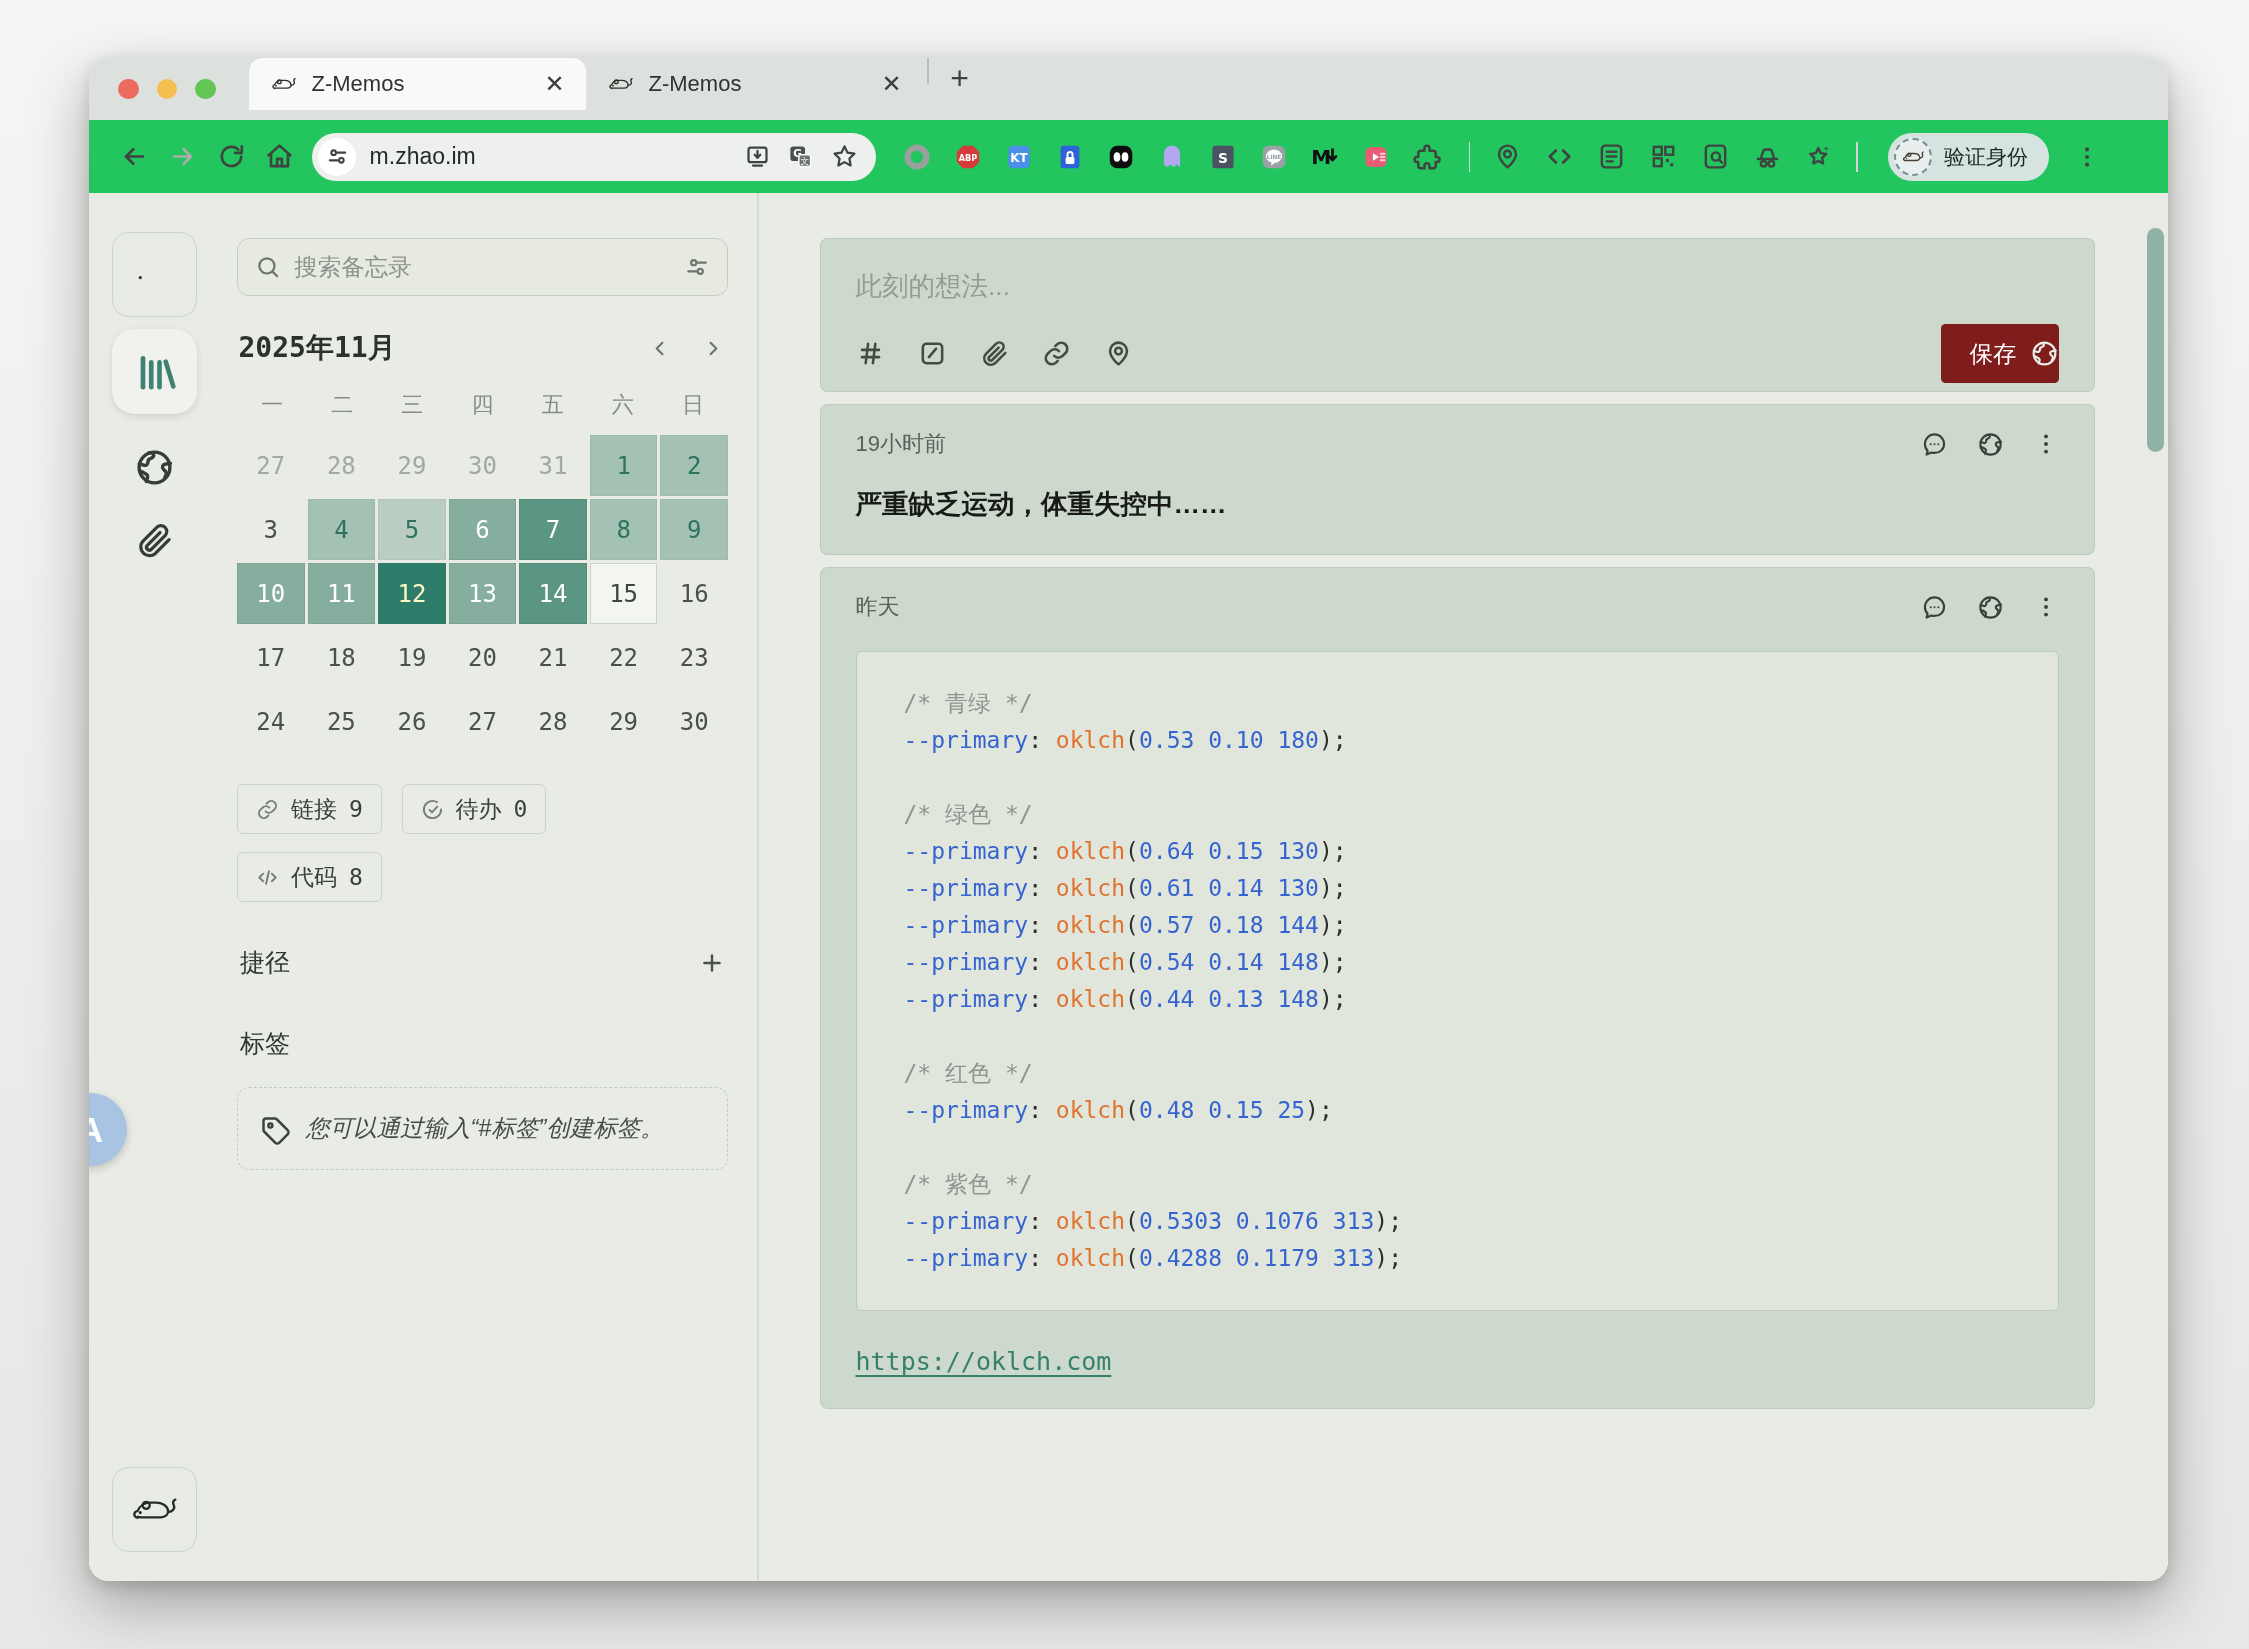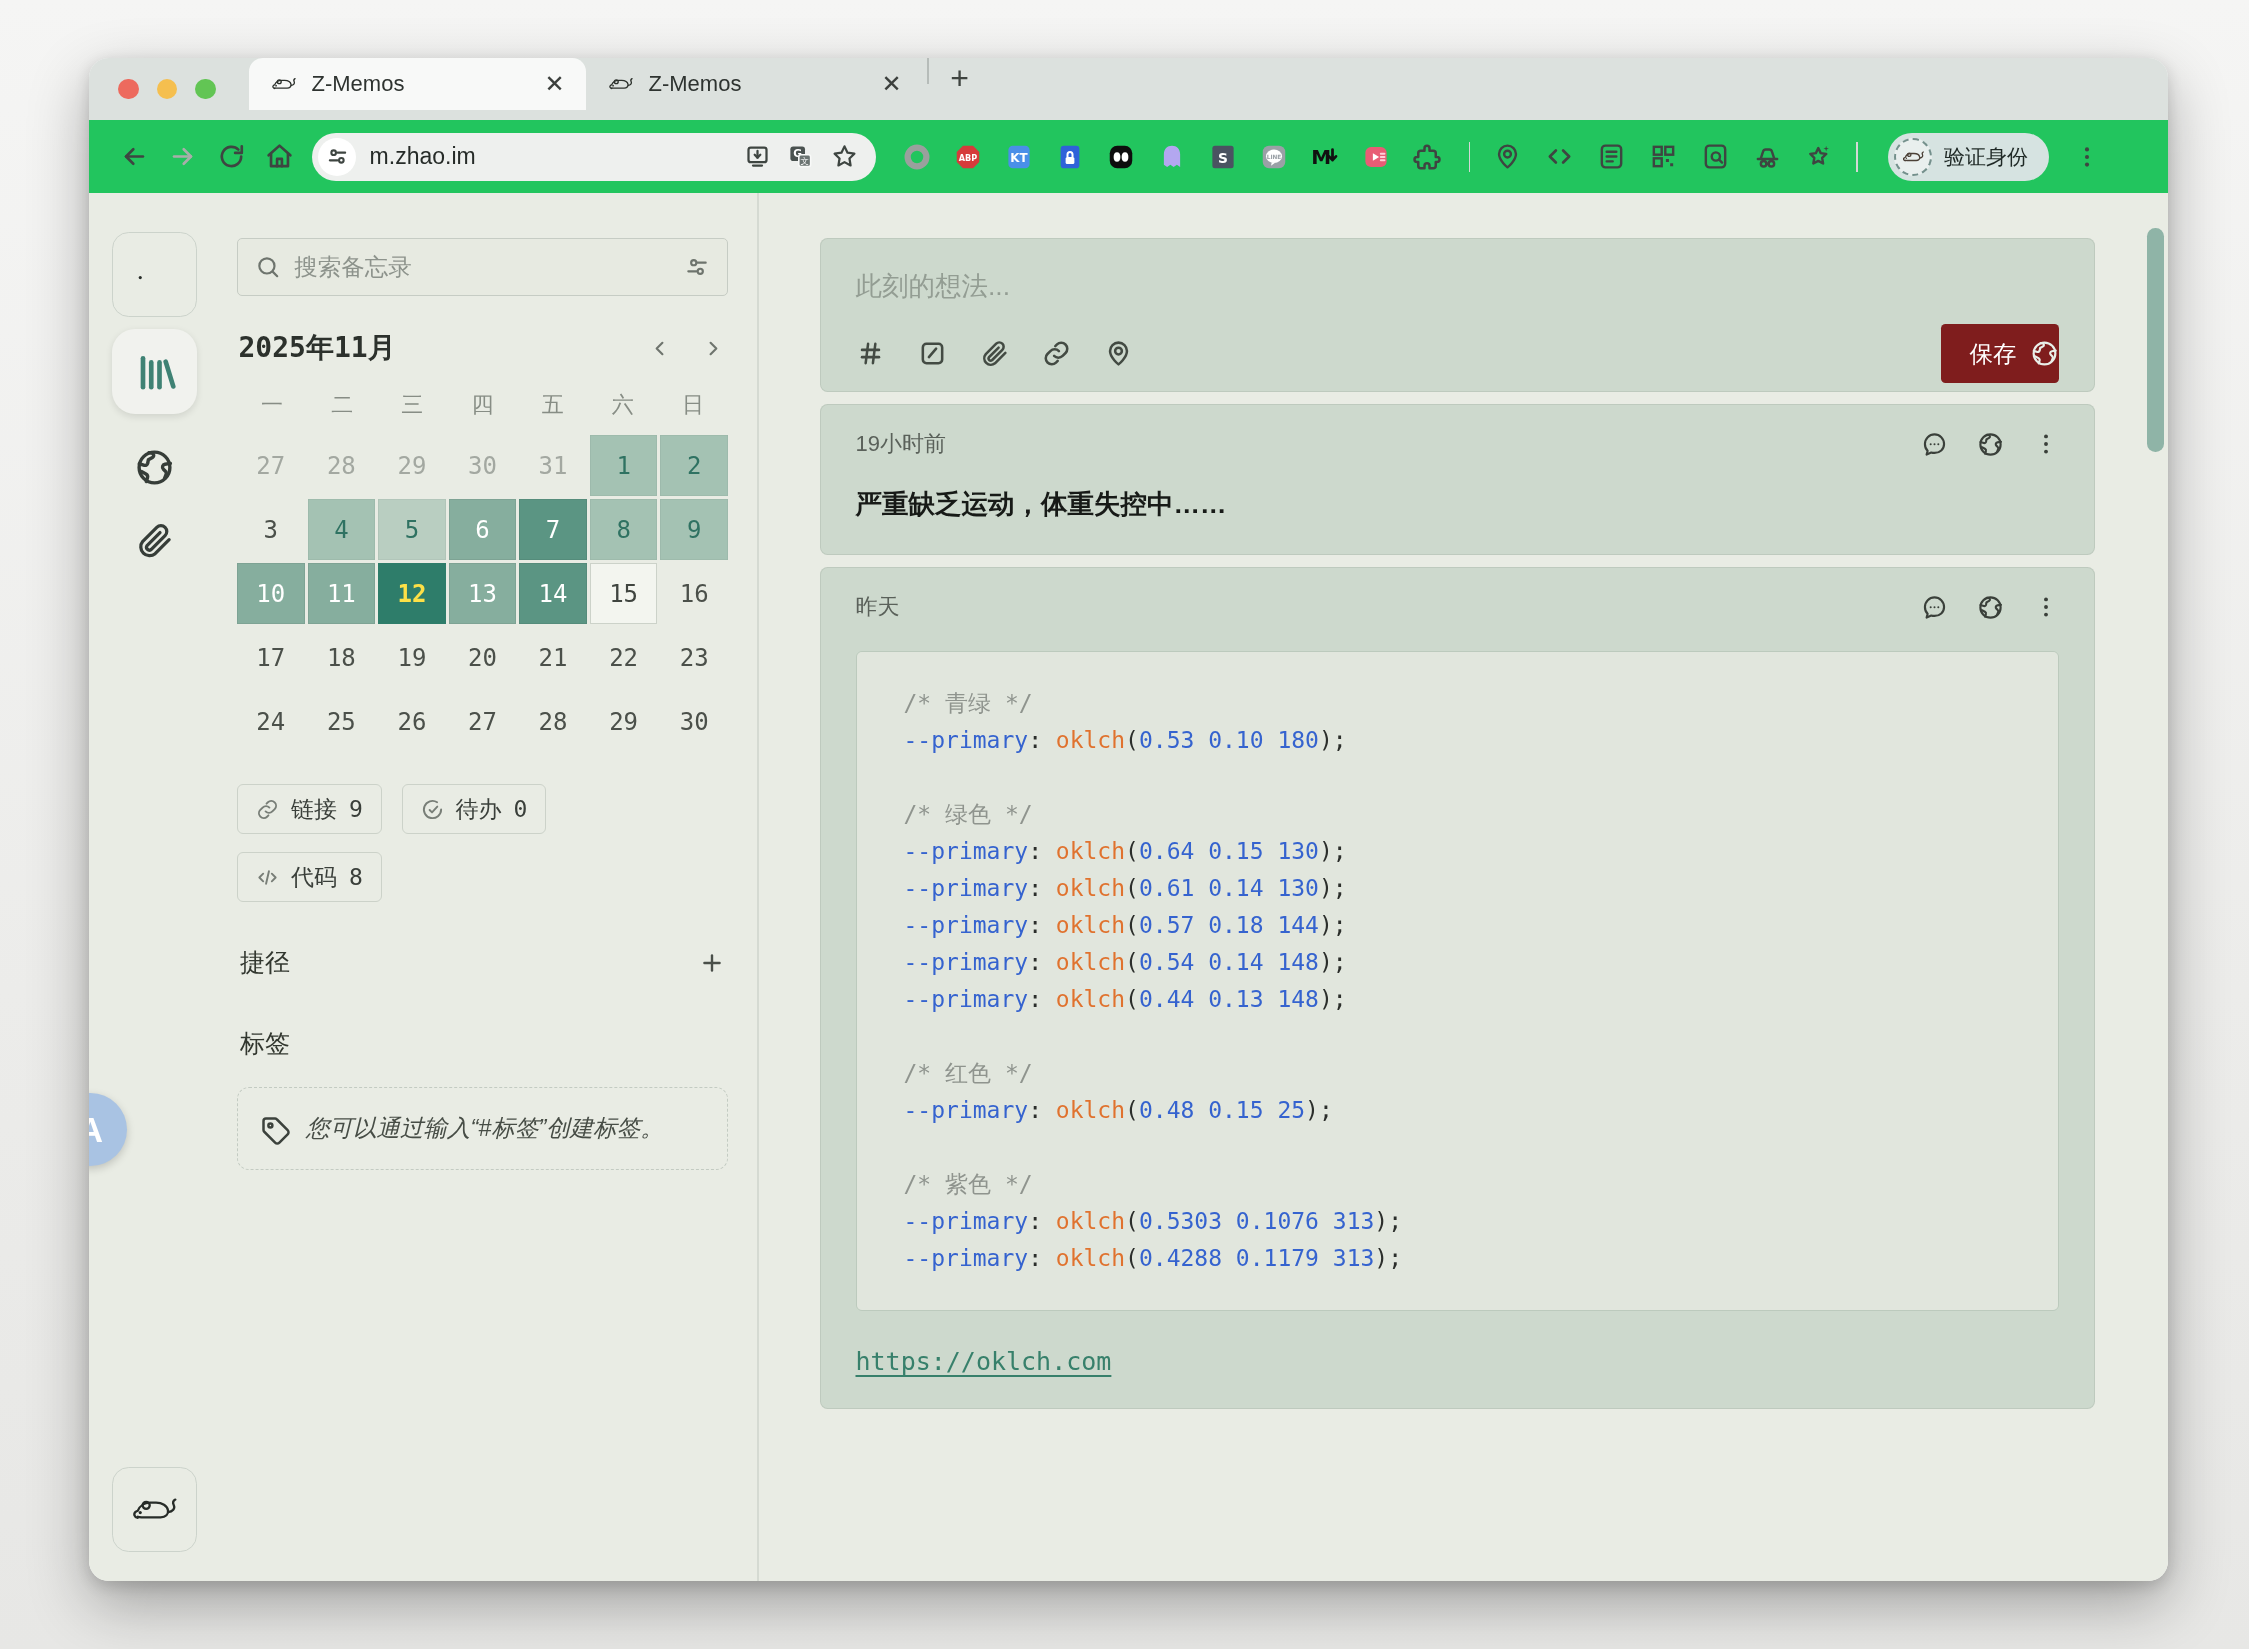--- a/index.html
+++ b/index.html
@@ -44,36 +44,36 @@
   .profile-label { font-size:21px; color:#1f2926; }
   .kebab-btn { margin:0 7.6px 0 12px; color:#3e4541; }
   
   .app { flex:1; background:#e9ece4; display:flex; position:relative; min-height:0; }
   .rail { width:130px; flex:none; display:flex; flex-direction:column; align-items:center; padding:39px 0 29px; }
   .rail-logo, .rail-bottom { width:85px; height:85px; border:1.5px solid #ccd3cb; border-radius:16.7px; display:flex; align-items:center; justify-content:center; color:#23282 4; color:#272c28; }
   .rail-active { width:85px; height:85px; border-radius:23px; background:#f1f2ee; box-shadow:0 2.3px 7.6px rgba(0,0,0,.10); display:flex; align-items:center; justify-content:center; color:#3f8274; margin-top:12px; }
   .rail-ic { margin-top:33px; color:#363d38; }
   .rail-spacer { flex:1; }
   .sidebar { width:538px; flex:none; padding:45px 29px 0 18px; display:flex; flex-direction:column; }
-  .search-box { height:58px; border:1.5px solid #c6ccc4; border-radius:5px; background:#e7eae1; display:flex; align-items:center; padding:0 16.7px; gap:13.6px; color:#6e746d; }
+  .search-box { height:58px; border:1.5px solid #c6ccc4; border-radius:12px; background:#e7eae1; display:flex; align-items:center; padding:0 16.7px; gap:13.6px; color:#6e746d; }
   .search-ph { font-size:23.5px; color:#8d938c; flex:1; }
   .cal-head { margin-top:33px; display:flex; align-items:center; padding:0 4.5px 0 1.5px; }
   .cal-title { font-size:28px; font-weight:600; color:#2c312c; flex:1; font-family:"DejaVu Sans Mono","DejaVu Sans",monospace; }
   .cal-nav { display:flex; gap:29px; color:#6f756e; }
   .weekdays, .cal-grid { display:grid; grid-template-columns:repeat(7,1fr); }
   .weekdays { margin-top:23px; }
   .wd { text-align:center; font-size:22px; color:#878d85; }
   .cal-grid { margin-top:15px; row-gap:3px; column-gap:3px; }
   .cell { height:61px; display:flex; align-items:center; justify-content:center; font-size:24px; color:#4b504a; font-family:"DejaVu Sans Mono",monospace; }
   .cell.muted { color:#a3a8a1; }
   .cell.lv1 { background:#b9cec1; color:#2f7262; box-shadow:inset 0 0 0 0.8px rgba(0,0,0,.05);}
   .cell.lv2 { background:#a4c2b3; color:#2f7262; box-shadow:inset 0 0 0 0.8px rgba(0,0,0,.05);}
   .cell.lv3 { background:#86ae9e; color:#fff; box-shadow:inset 0 0 0 0.8px rgba(0,0,0,.08);}
   .cell.lv4 { background:#5b9583; color:#fff; box-shadow:inset 0 0 0 0.8px rgba(0,0,0,.08);}
-  .cell.lv5 { background:#2e7d6a; color:#fde047;font-weight:bold; }
+  .cell.lv5 { background:#2e7d6a; color:#fef9c3; }
   .cell.today { background:#f3f5ef; border:1.5px solid #ccd2c9; color:#3f443f; }
   .stats { margin-top:32px; display:flex; flex-direction:column; gap:18px; }
   .stats-row { display:flex; gap:19.7px; }
   .stat { border:1.5px solid #ccd2c9; border-radius:6px; height:50px; padding:0 18px; display:flex; align-items:center; gap:12px; font-size:23px; color:#3a3f3a; }
   .stat svg { color:#787e77; }
   .stat .cnt { font-family:"DejaVu Sans Mono",monospace; }
   .section-head { margin-top:44px; display:flex; align-items:center; font-size:25px; color:#32372f; padding:0 3px;gap:16px; }
   .section-head .grow { flex:1; }
   .section-head .plus { color:#4a4f49; }
   .tags-head { margin-top:48px; }

